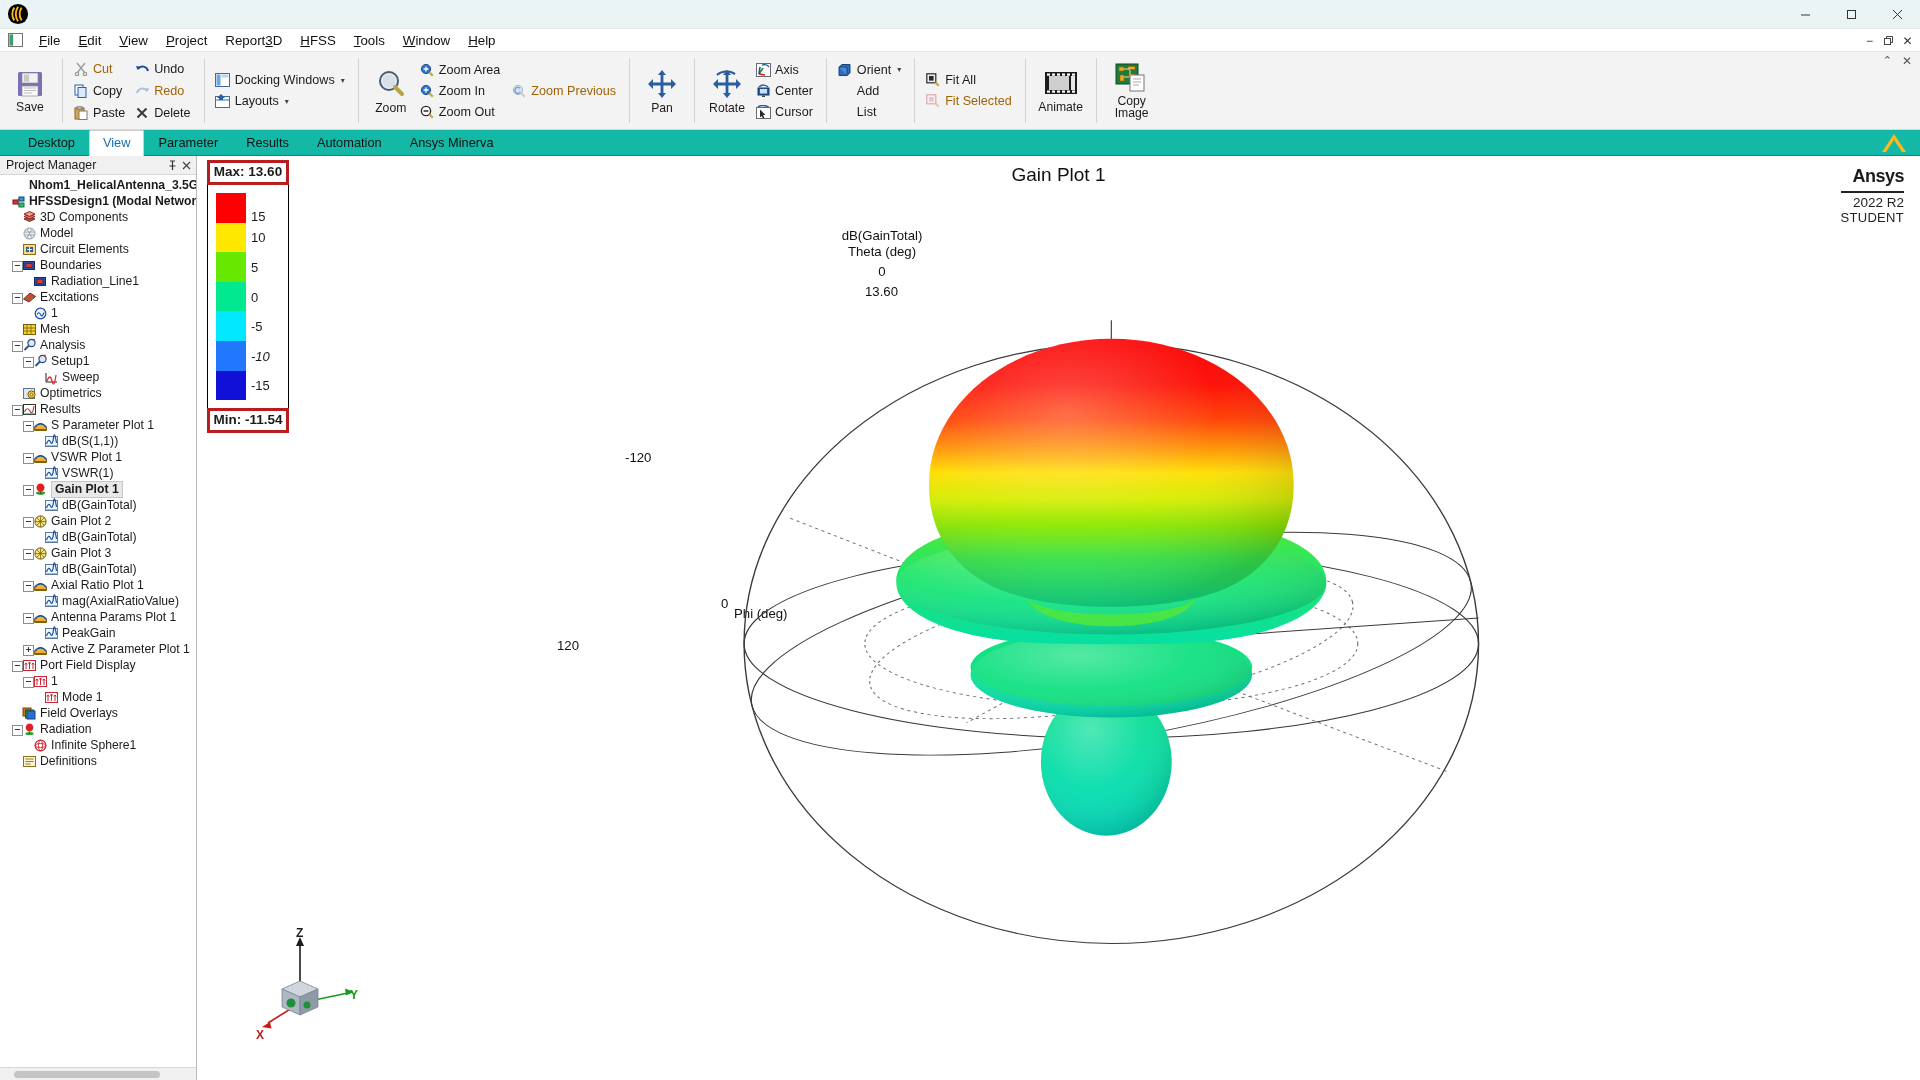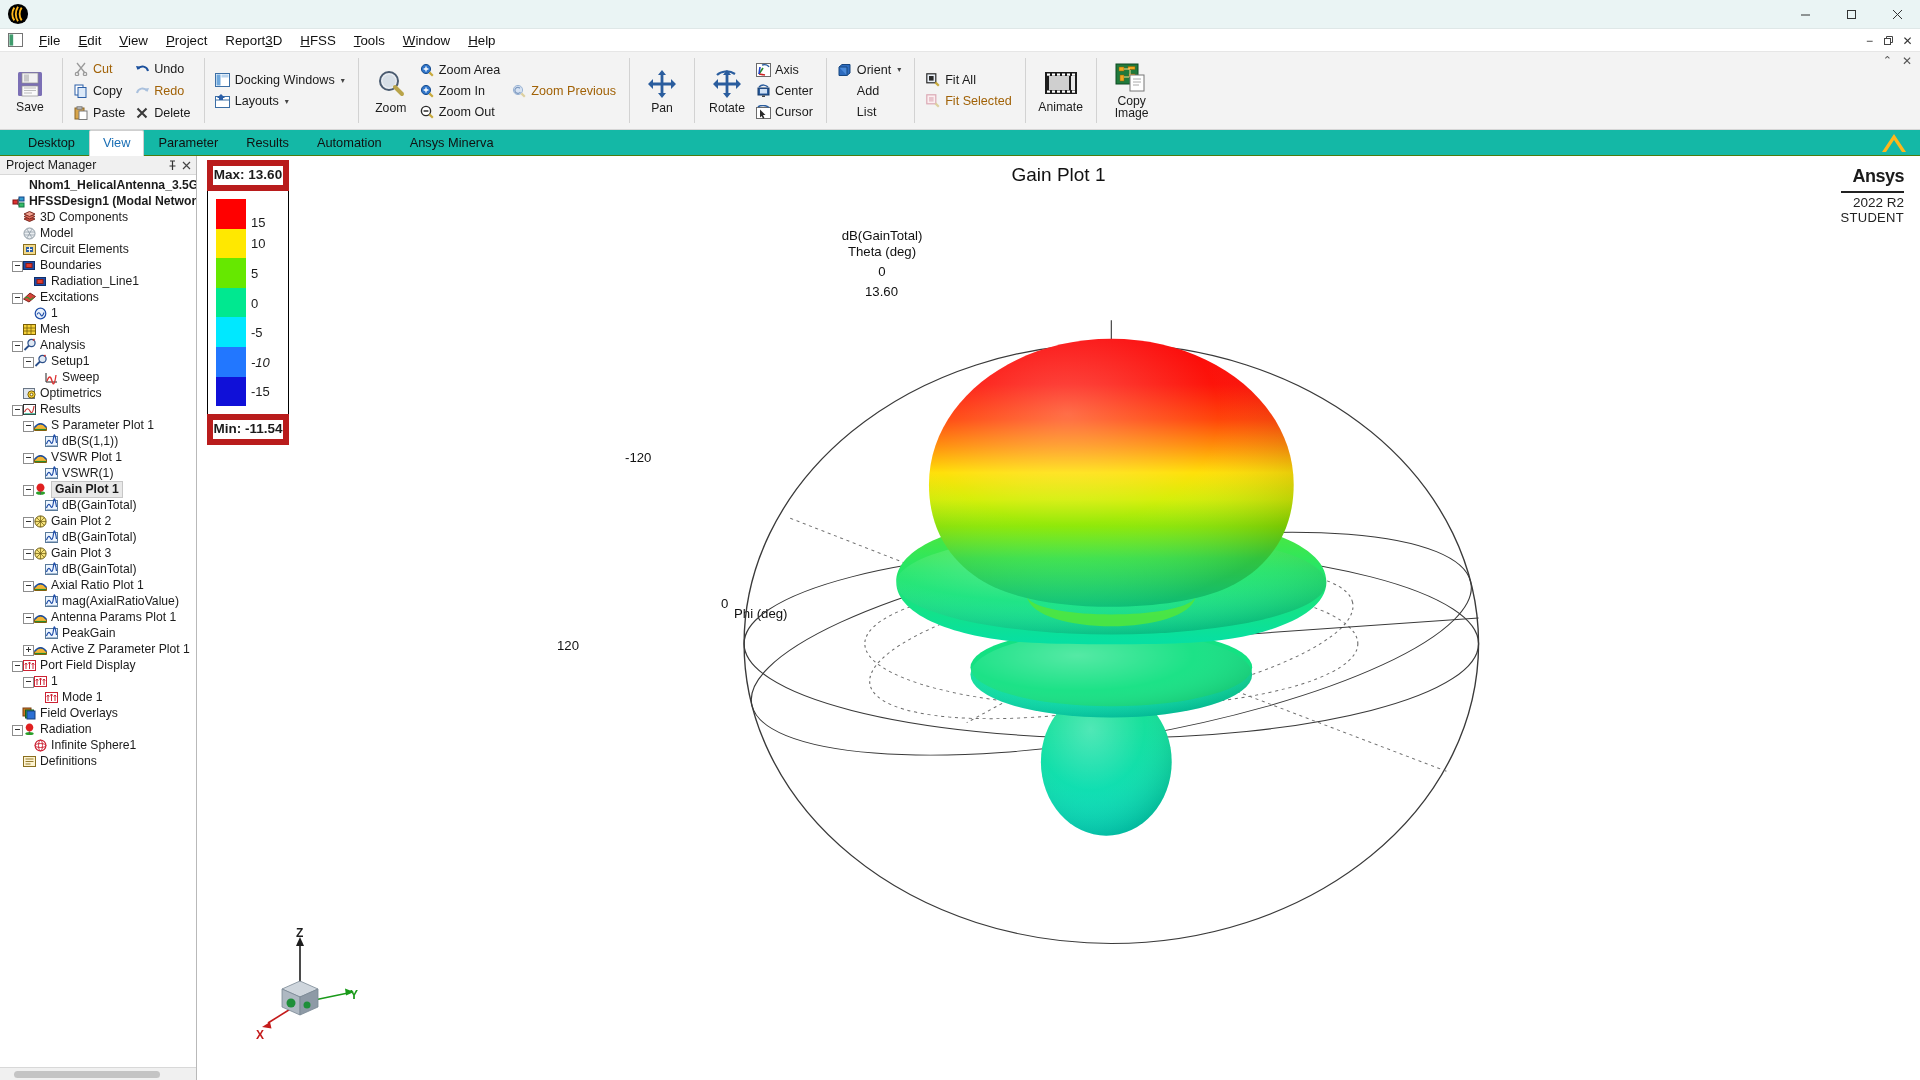--- a/index.html
+++ b/index.html
@@ -111,21 +111,21 @@
     position:absolute; left:14px; top:3px; width:146px; height:7px;
     background:#c4c4c4; border-radius:4px;
   }
 
   
   #canvas{ flex:1; background:#ffffff; position:relative; overflow:hidden; }
 
   
   #legend{ position:absolute; left:10px; top:4px; width:82px; }
   .legend-cap{
-    border:6px solid #b91c1c; background:#fff; font-size:13.5px; font-weight:bold;
+    border:3px solid #b91c1c; background:#fff; font-size:13.5px; font-weight:bold;
     text-align:center; padding:1px 0 2px; line-height:16px;
   }
   #legend-body{ border-left:1px solid #000; border-right:1px solid #000; display:flex; }
   #legend-bar{ width:30px; margin:8px 0 8px 8px; flex:none; }
   .lband{ height:29.6px; }
   #legend-ticks{ position:relative; flex:1; margin:8px 0 8px 0; }
   .ltick{ position:absolute; left:5px; font-size:13px; transform:translateY(-50%); }
 
   #plot-title{
     position:absolute; left:0; right:0; top:8px; text-align:center;

